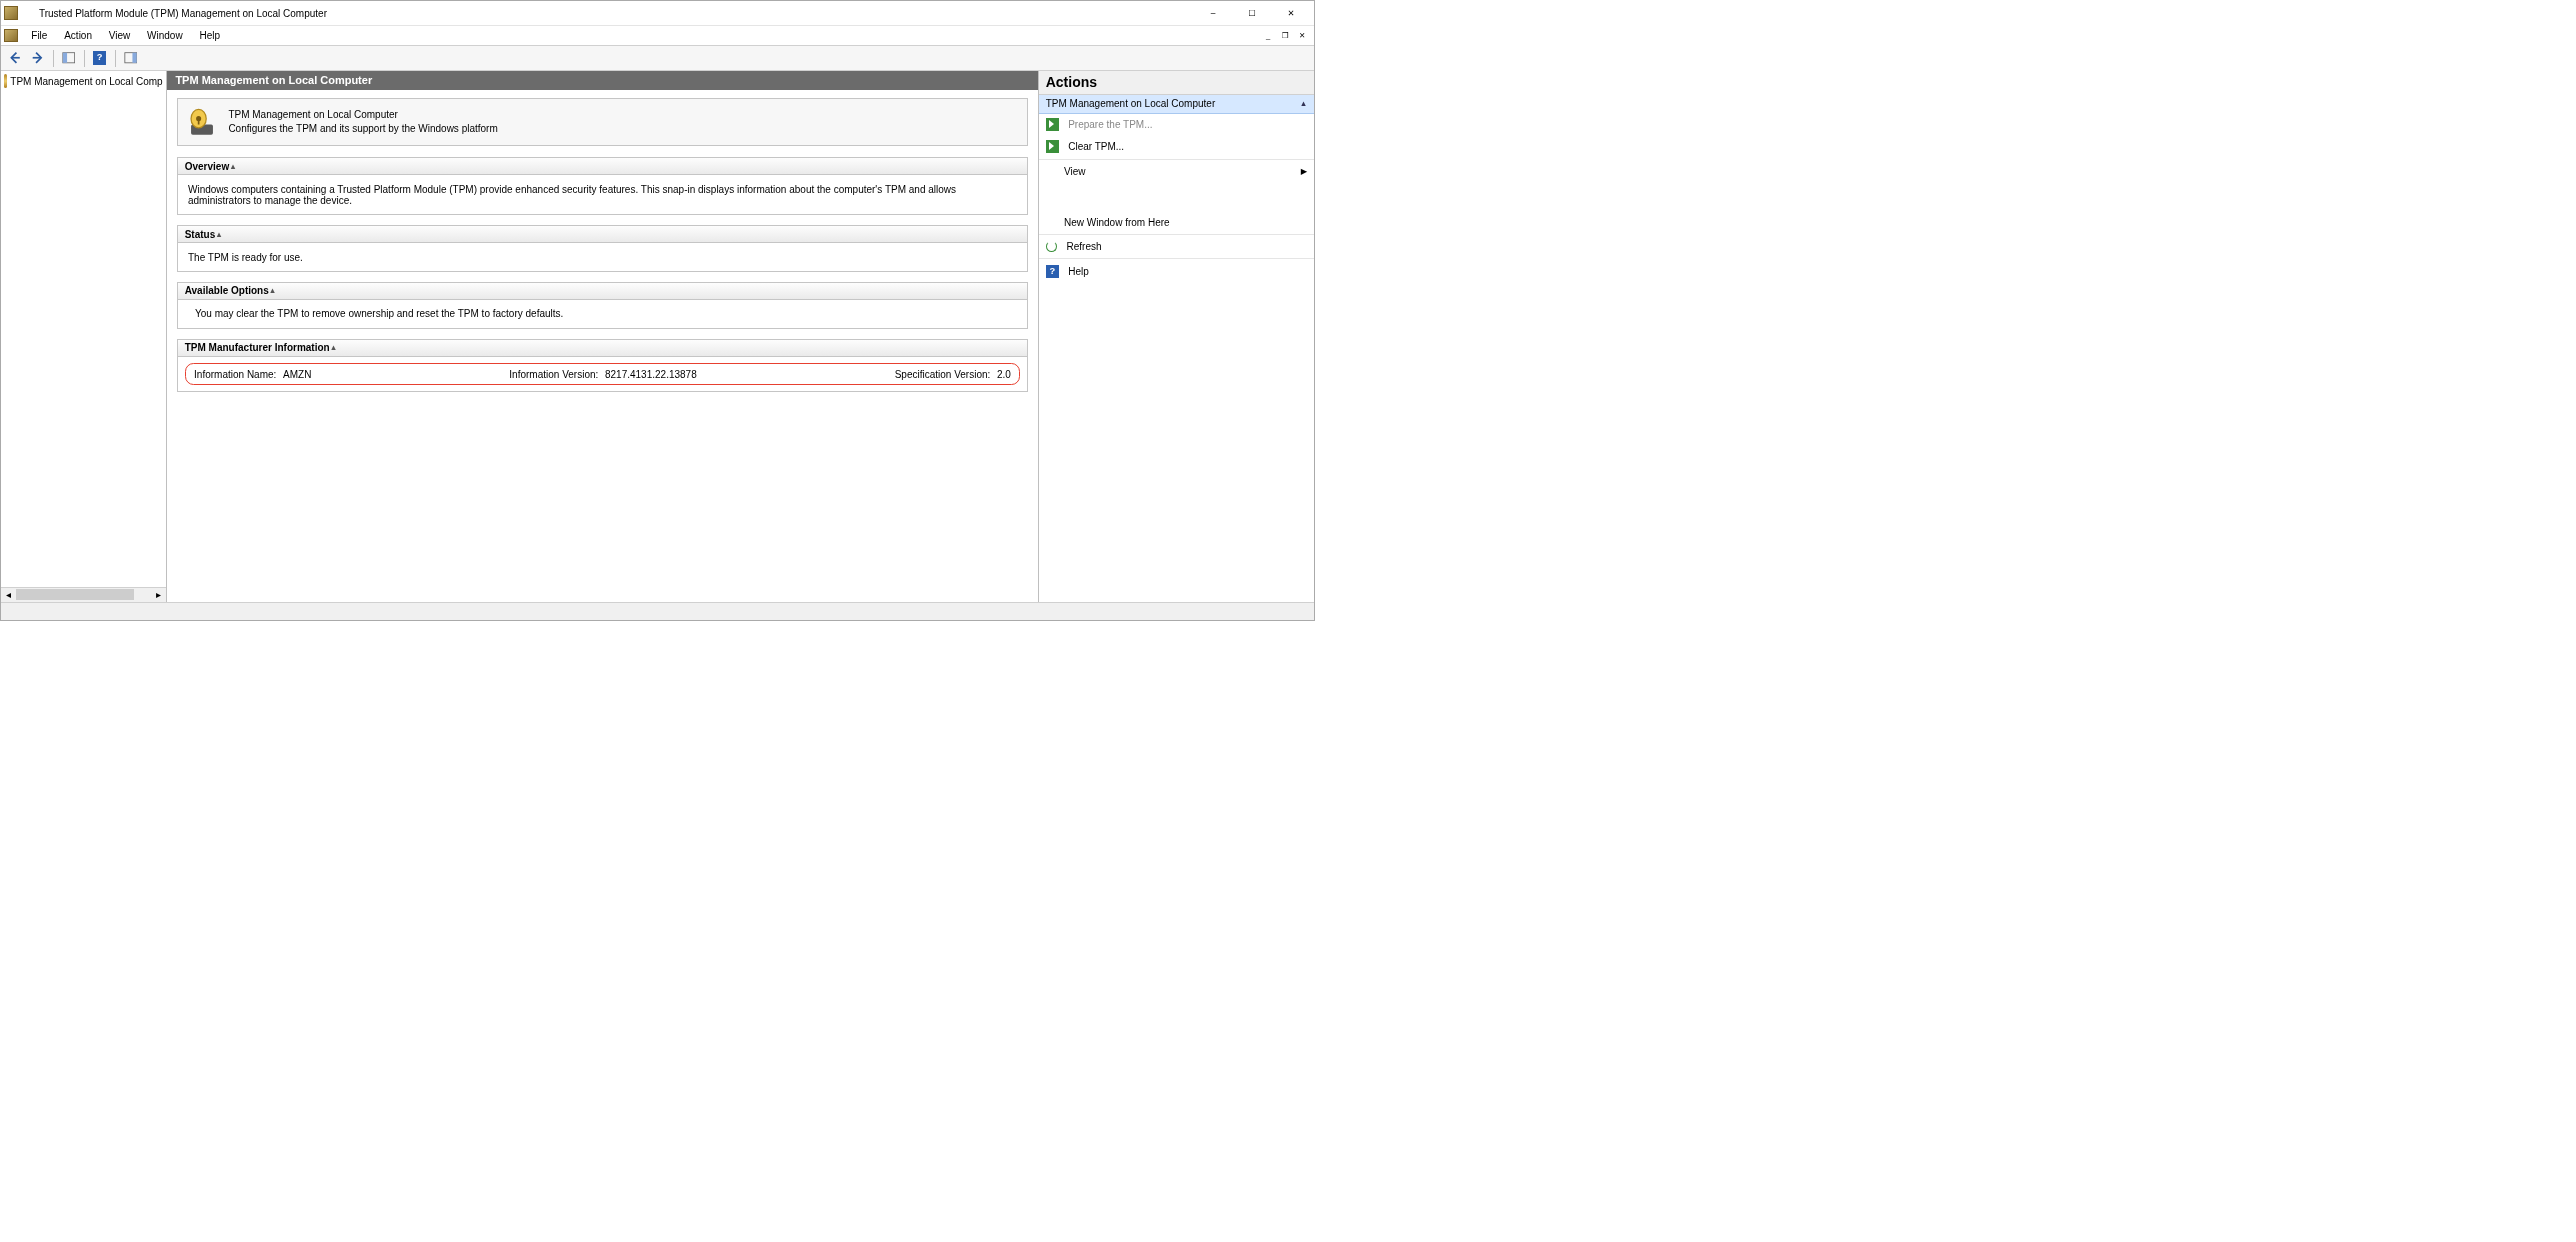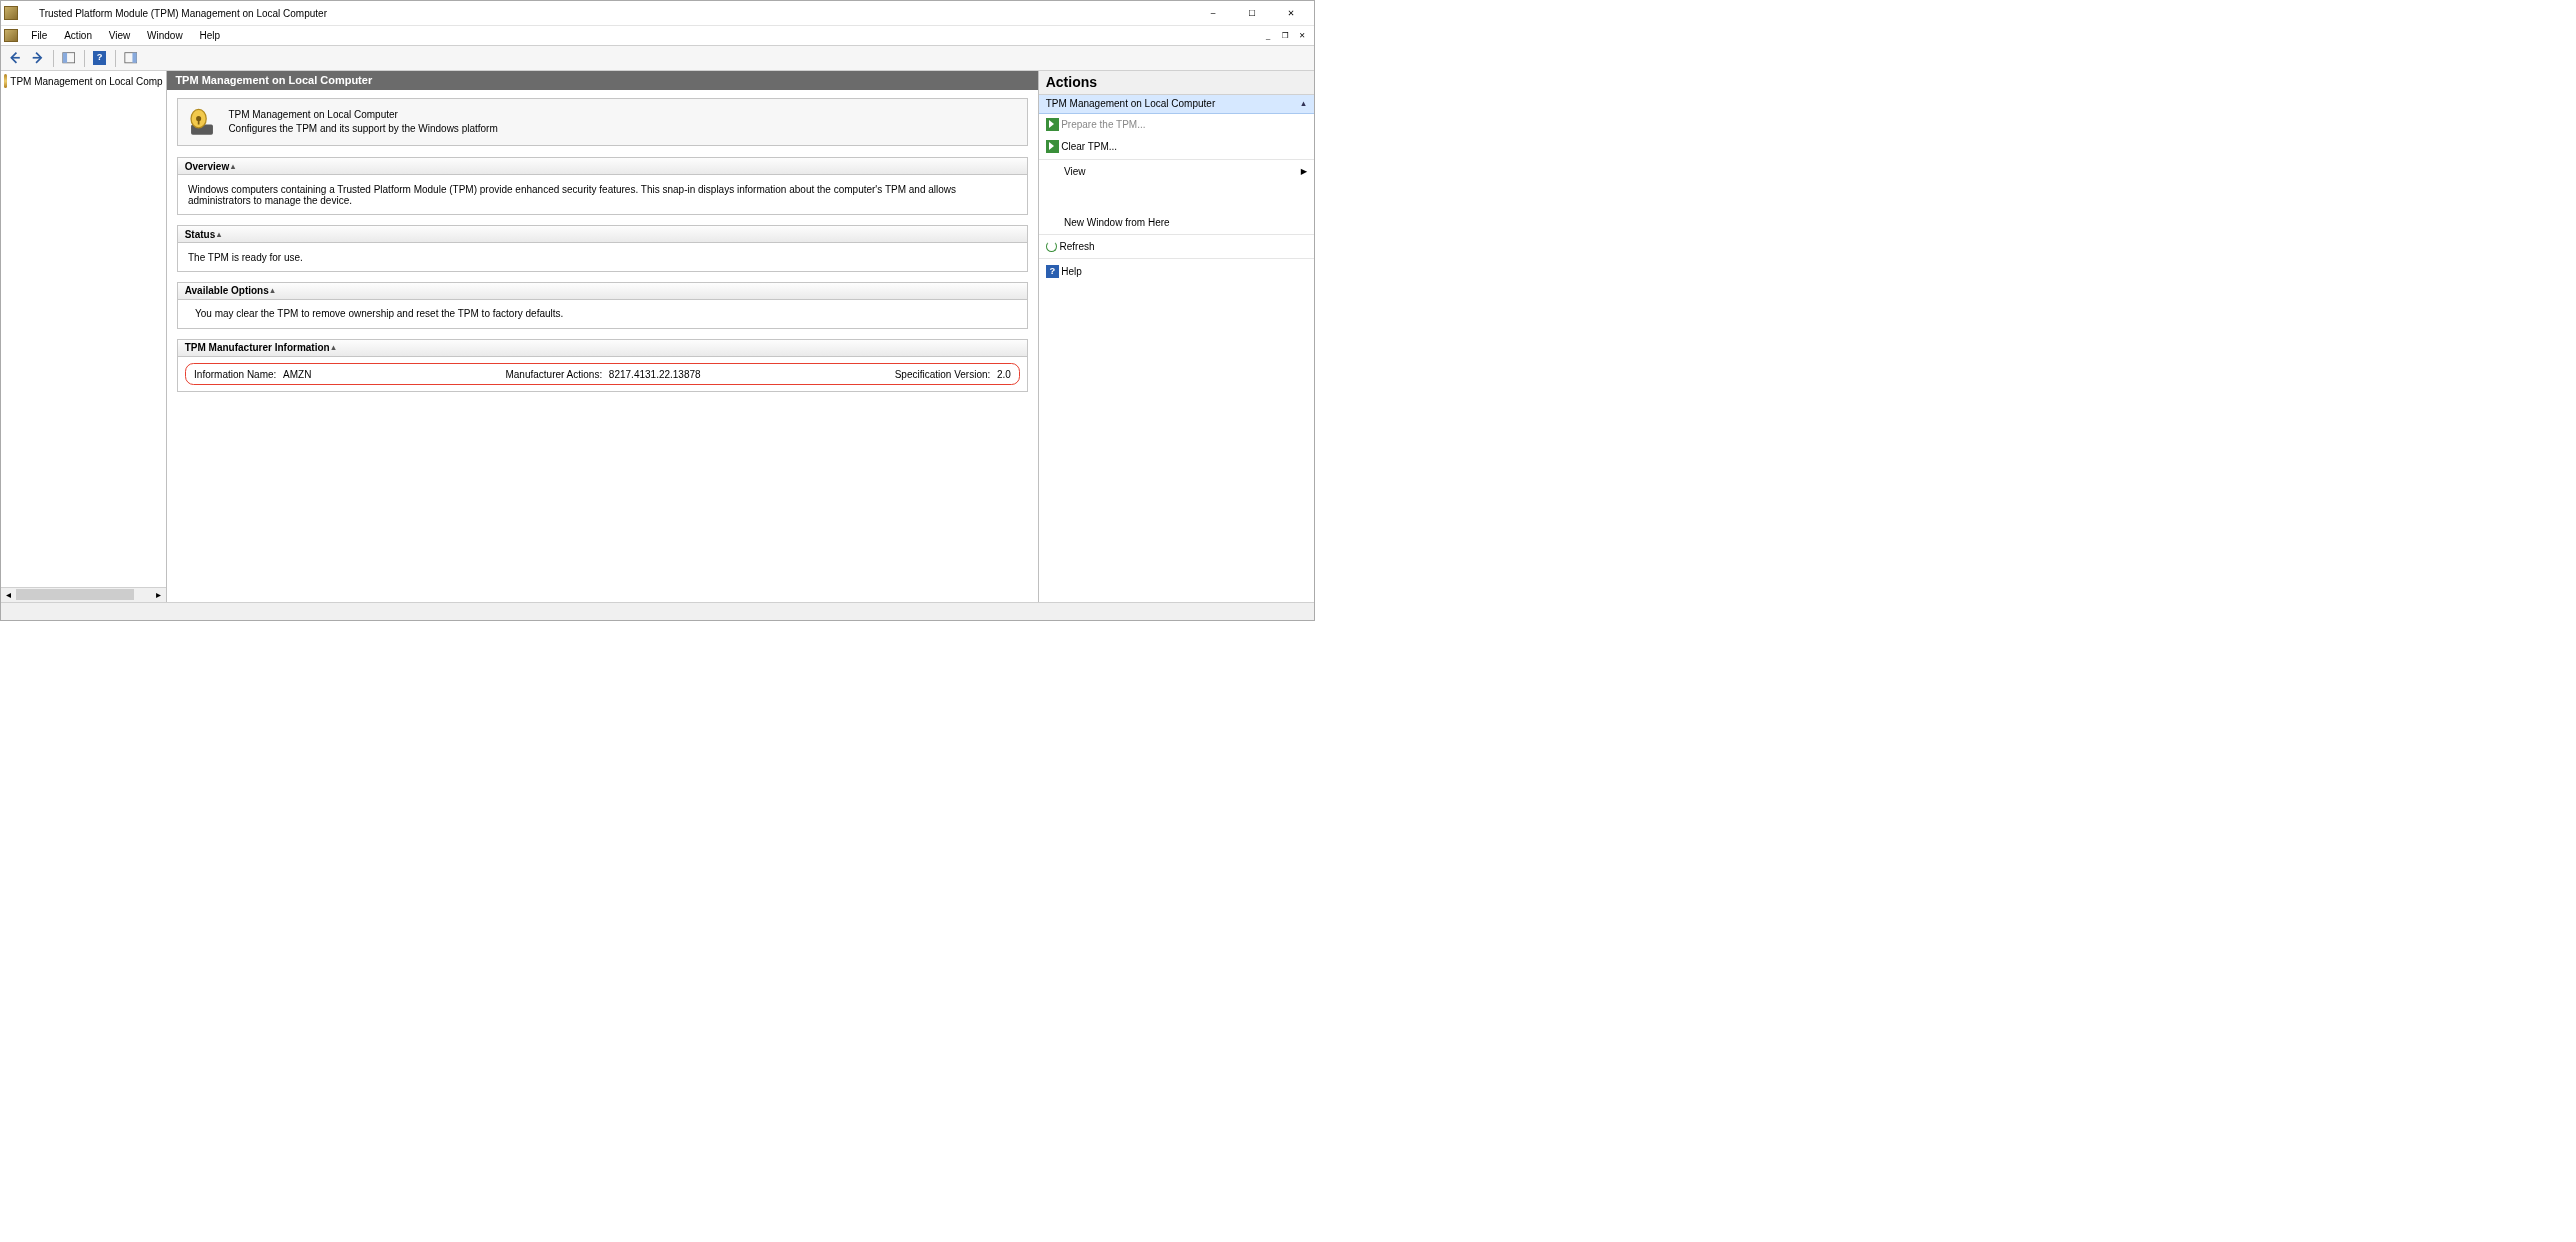--- a/index.html
+++ b/index.html
@@ -212,21 +212,21 @@
     border-bottom: 0.8px solid #a8c8f0;
     padding: 3.4px 6.7px;
     font-size: 10px;
     display: flex;
     justify-content: space-between;
     align-items: center;
   }
   .action-item {
     display: flex;
     align-items: center;
-    gap: 2px;
+    gap: 9px;
     padding: 4.2px 6.7px 4.2px 6.7px;
     font-size: 10px;
   }
   .action-item.submenu { justify-content: space-between; padding-left: 25px; }
   .action-item.indent { padding-left: 25px; margin-top: 32px; }
   .action-item.disabled { color: #888; }
   .action-icon {
     width: 13.5px; height: 13.5px;
     display: flex; align-items: center; justify-content: center;
   }
@@ -391,21 +391,21 @@
             <span>TPM Manufacturer Information</span>
             <span class="collapse-arrow">▲</span>
           </div>
           <div class="section-body" style="padding:6.7px;">
             <div class="highlight-row">
               <div class="kv">
                 <span>Information Name:</span>
                 <span>AMZN</span>
               </div>
               <div class="kv">
-                <span>Manufacturer Actions:</span>
+                <span>Information Version:</span>
                 <span>8217.4131.22.13878</span>
               </div>
               <div class="kv">
                 <span>Specification Version:</span>
                 <span>2.0</span>
               </div>
             </div>
           </div>
         </div>
 

